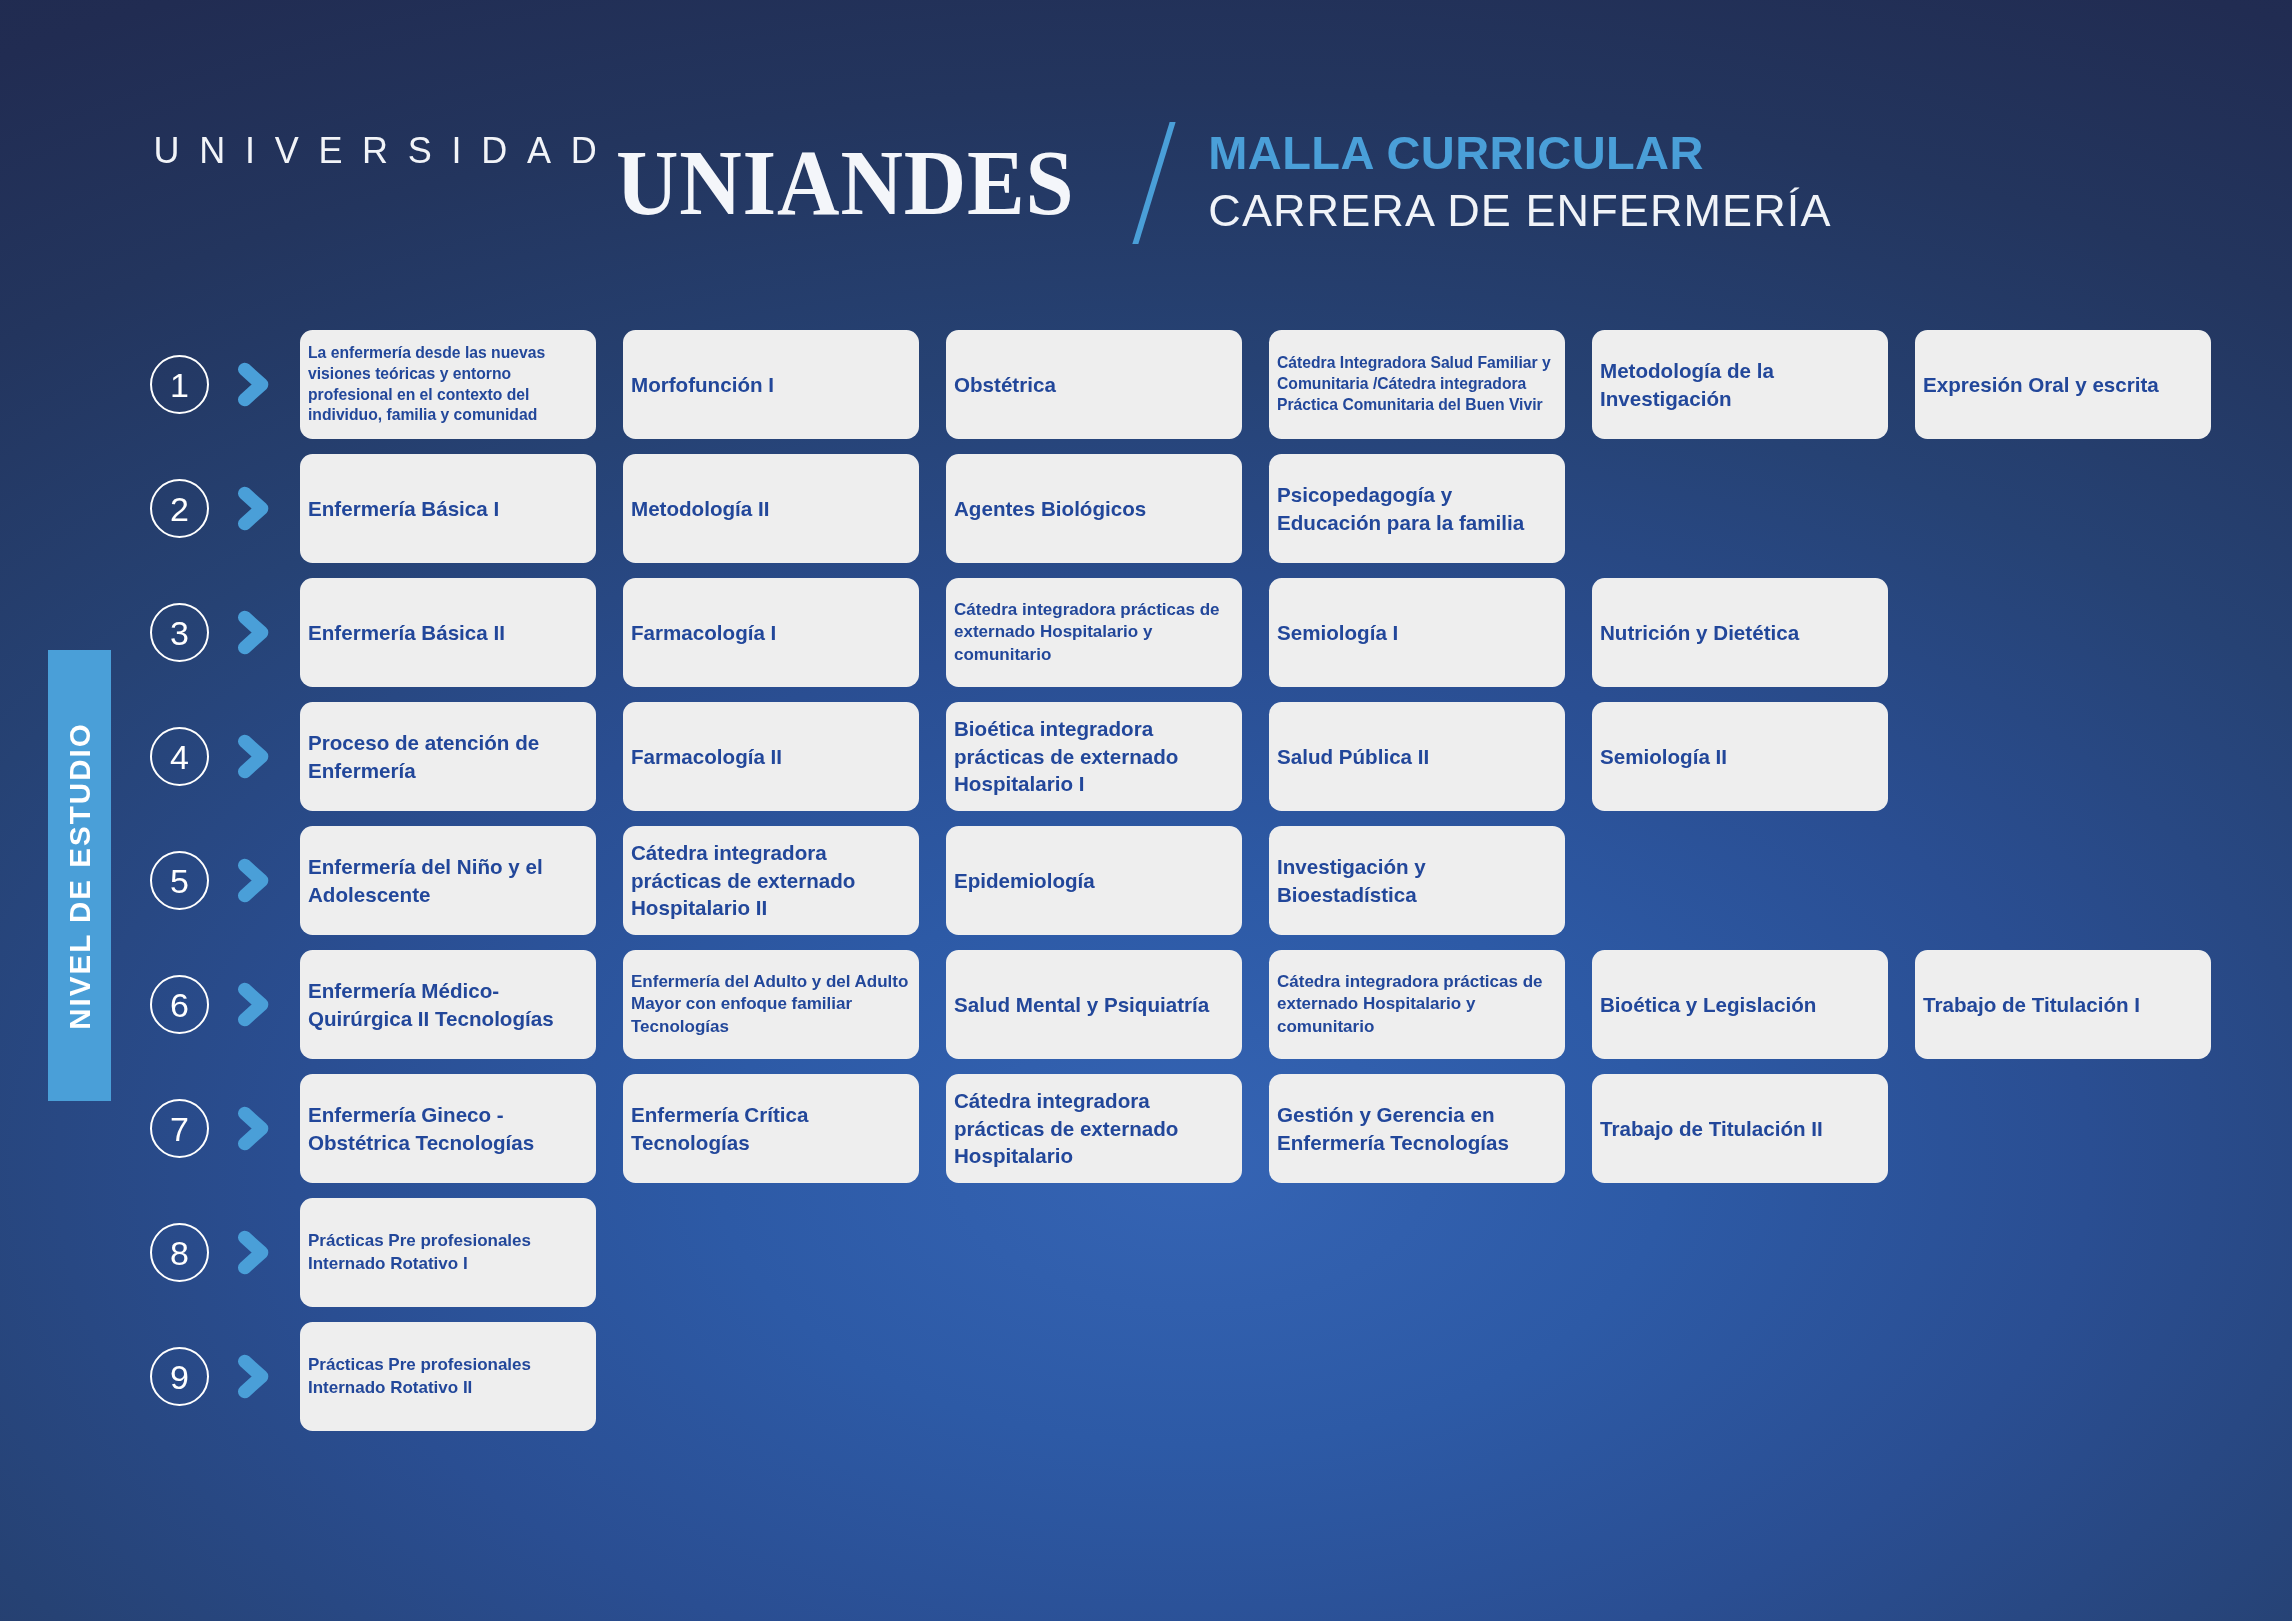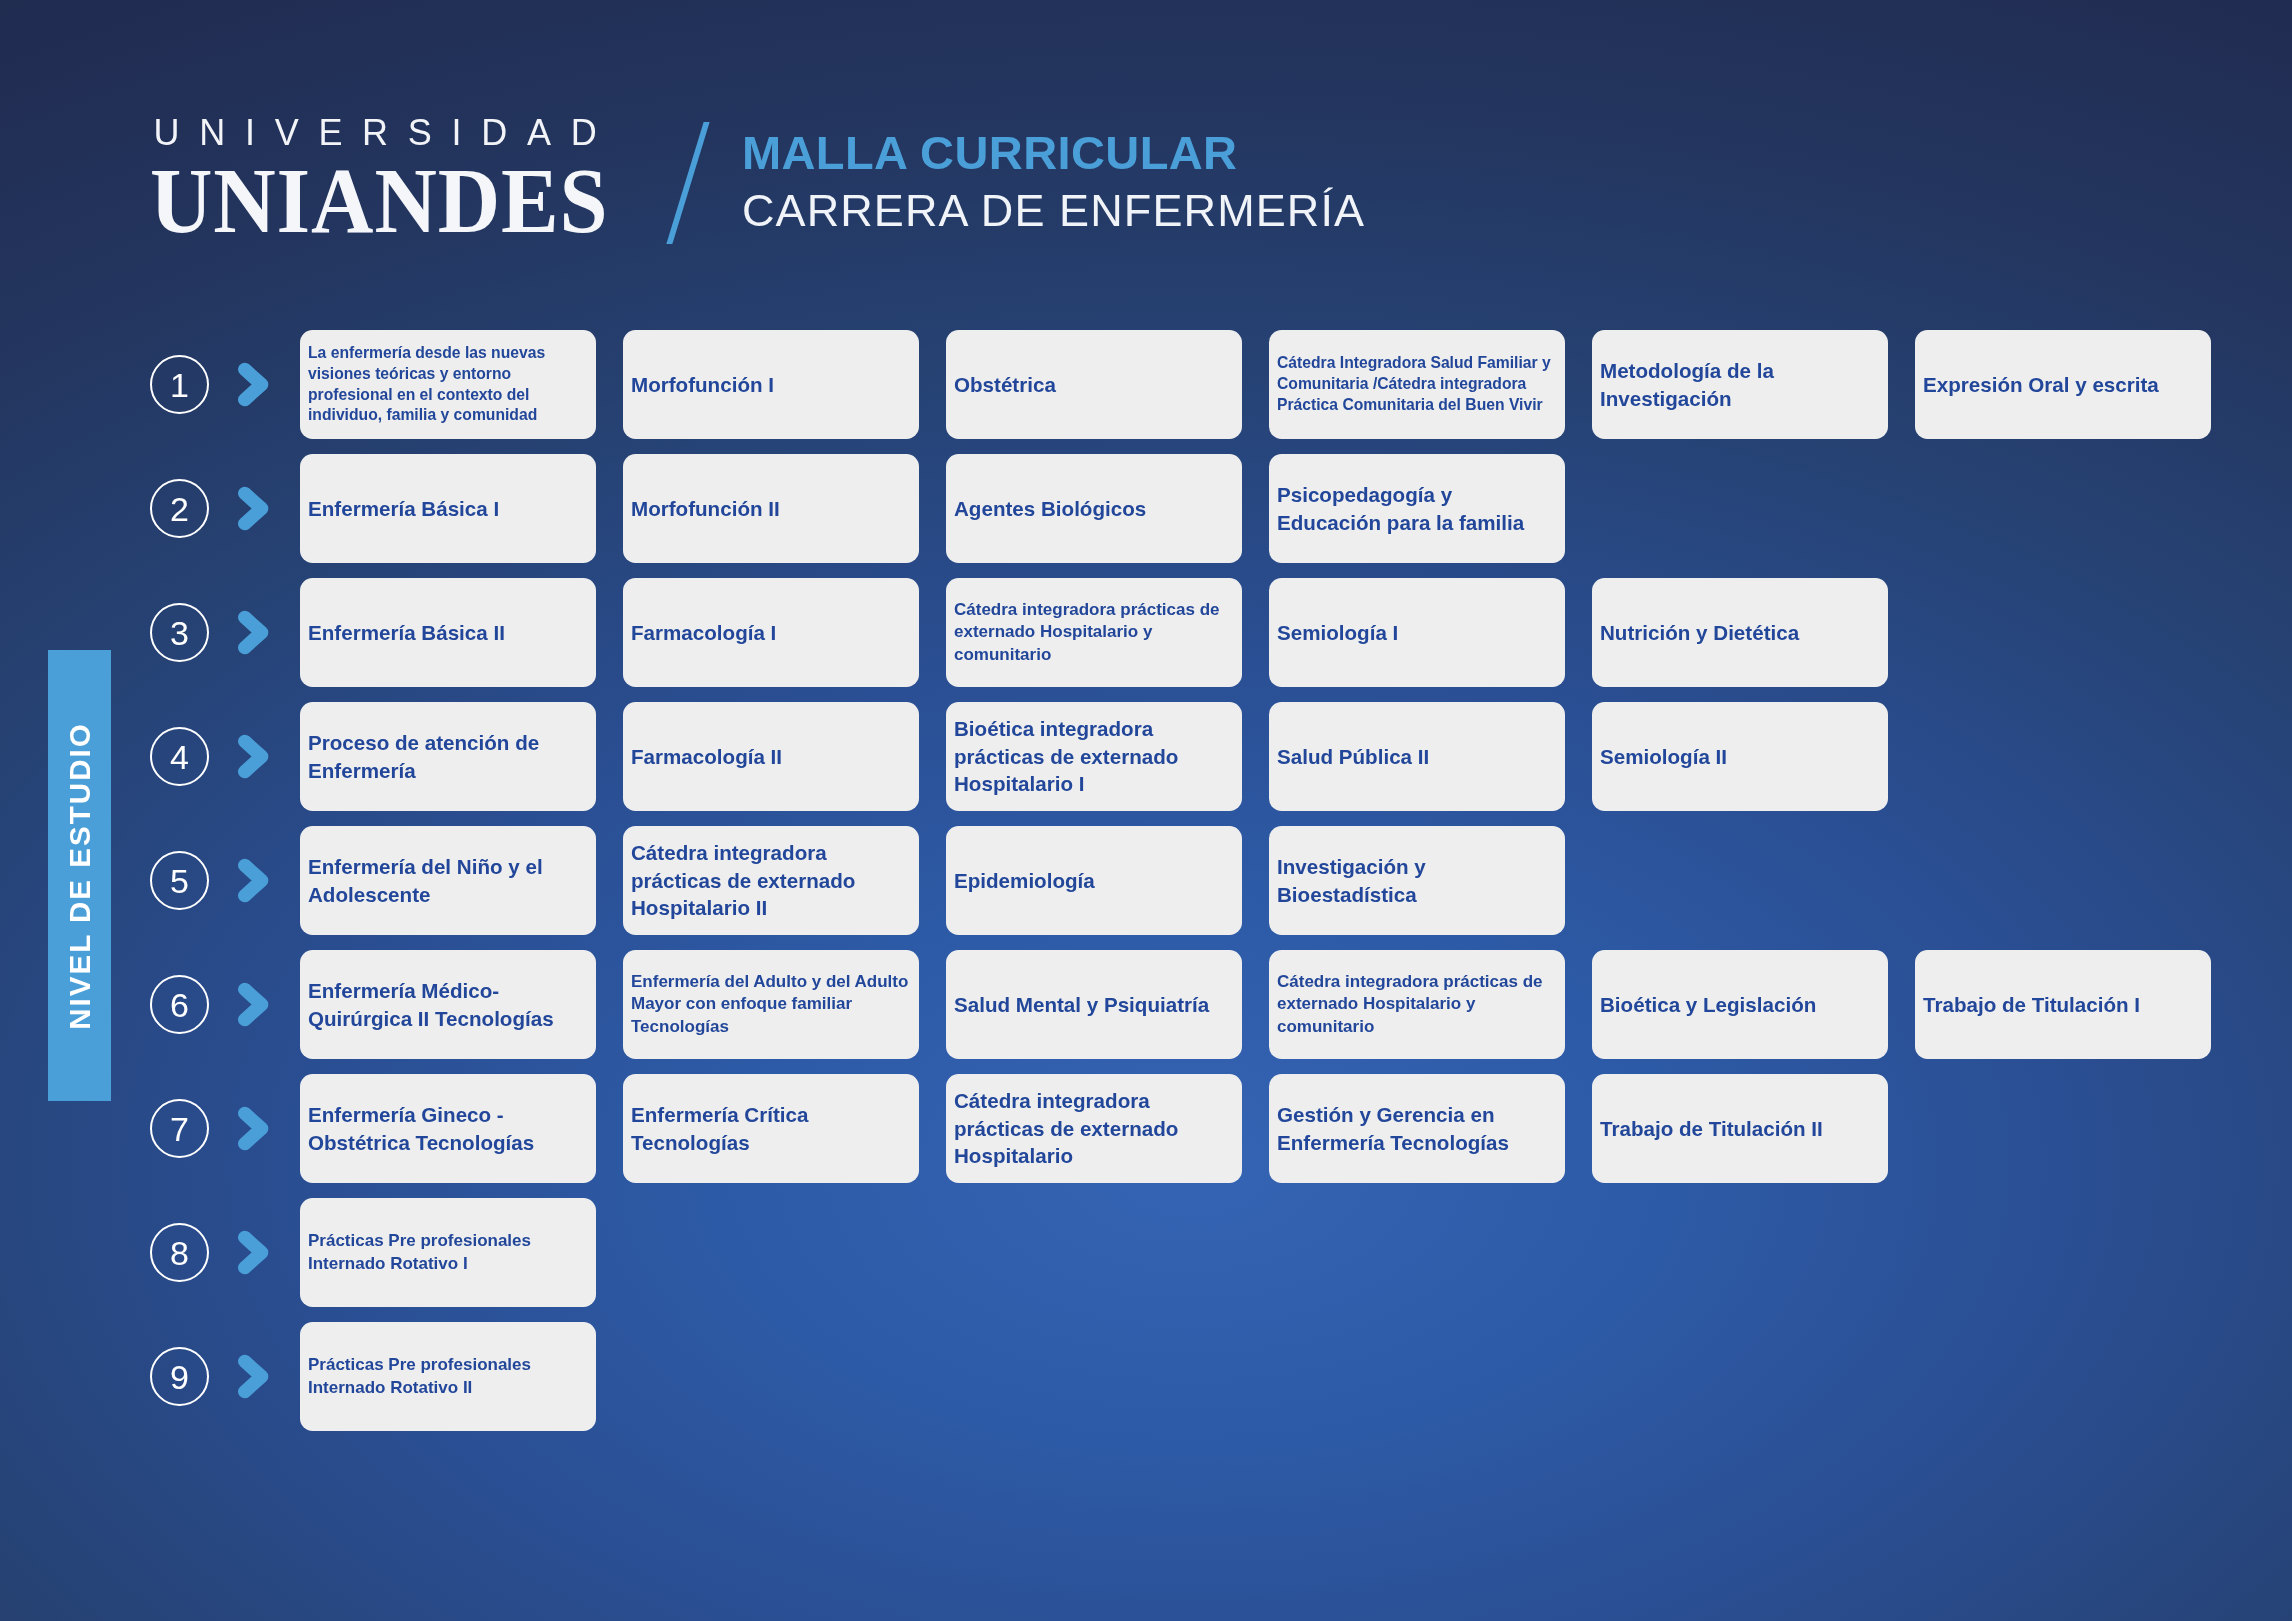--- a/index.html
+++ b/index.html
@@ -29,21 +29,21 @@
     position: absolute;
     left: 150px;
     top: 106px;
     display: flex;
     align-items: center;
     height: 152px;
   }
 
   #logo-block {
     display: flex;
-    flex-direction: column;
+    flex-direction: row;
     justify-content: center;
   }
 
   #logo-universidad {
     color: #f2f4f8;
     font-size: 36px;
     font-weight: 400;
     letter-spacing: 19.7px;
     line-height: 1;
     padding-left: 3.6px;
@@ -266,21 +266,21 @@
         <div class="level-circle">2</div>
         <svg class="chevron" viewBox="0 0 46 50" xmlns="http://www.w3.org/2000/svg">
           <path d="M12 8 L31 25 L12 42" fill="none" stroke="#4a9fd8" stroke-width="15" stroke-linecap="round" stroke-linejoin="round"></path>
         </svg>
       </div>
       <div class="cards">
         <div class="card size-md">
           <span class="card-label">Enfermería Básica I</span>
         </div>
         <div class="card size-md">
-          <span class="card-label">Morfofunción II</span>
+          <span class="card-label">Metodología II</span>
         </div>
         <div class="card size-md">
           <span class="card-label">Agentes Biológicos</span>
         </div>
         <div class="card size-md">
           <span class="card-label">Psicopedagogía y Educación para la familia</span>
         </div>
         <div class="card empty"></div>
       </div>
     </div>

